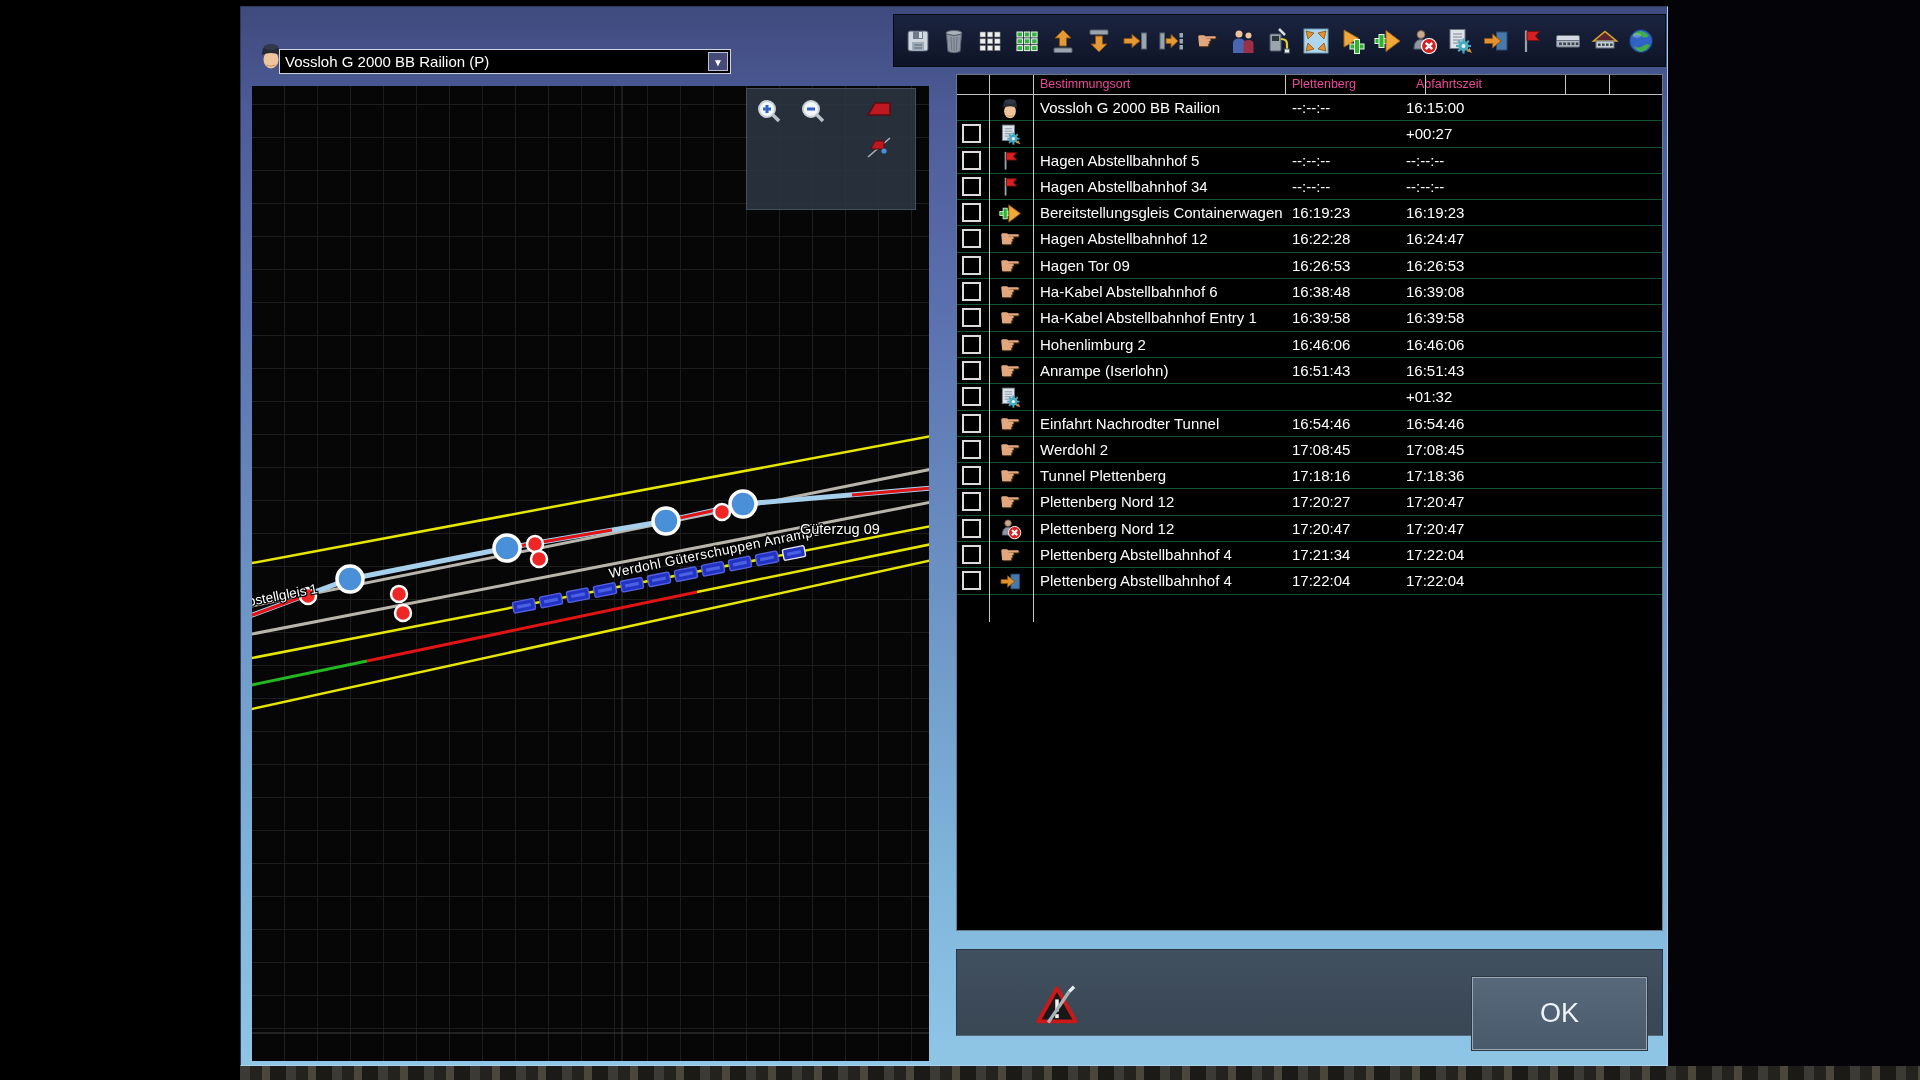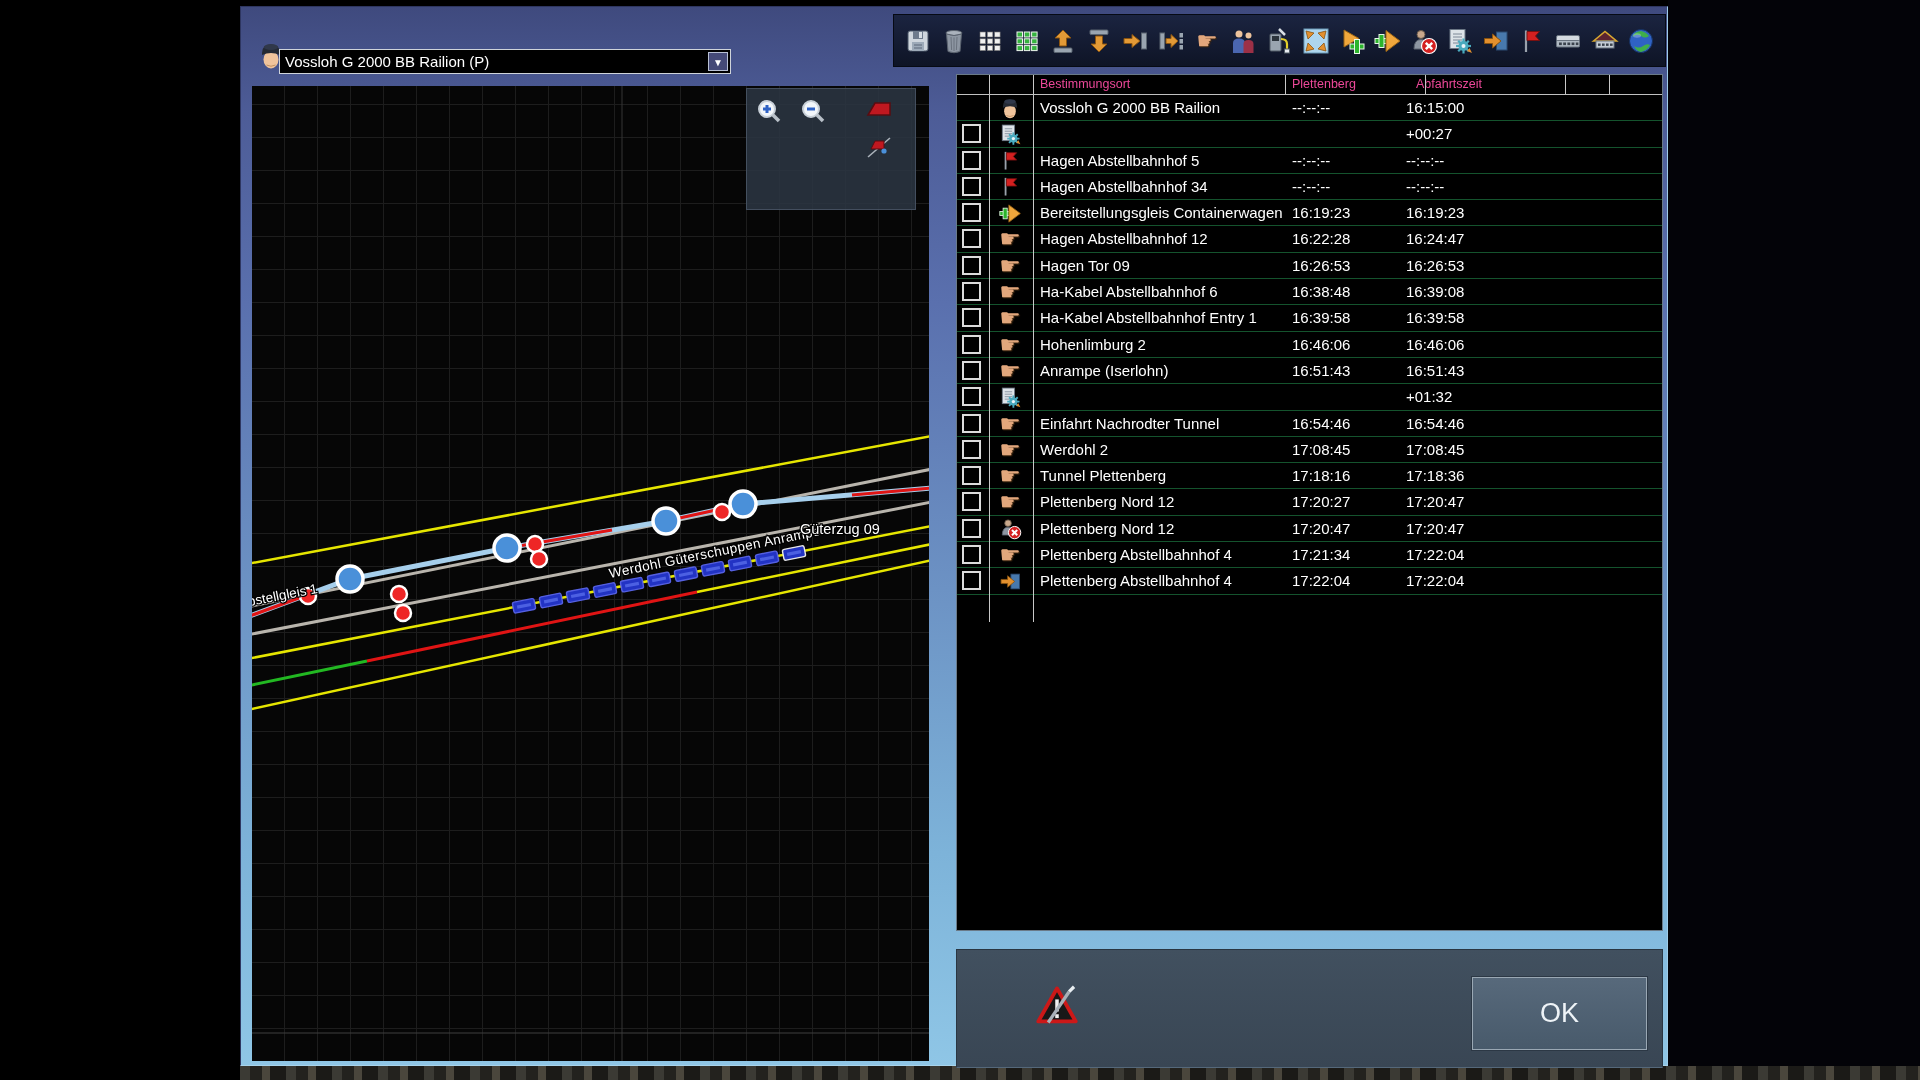--- a/index.html
+++ b/index.html
@@ -45,21 +45,21 @@
   .trow{position:relative;height:26.3px;border-bottom:1px solid #14532d;box-sizing:border-box;color:#fff;font-size:15px;}
   .c-check{position:absolute;left:5px;top:3px;width:20px;height:20px;}
   .cb{display:block;width:15px;height:15px;border:2px solid #dcdcdc;background:#000;}
   .c-icon{position:absolute;left:38px;top:0;width:30px;height:26px;display:flex;align-items:center;justify-content:center;}
   .ric{width:23px;height:23px;display:block;}
   .ric-tall{width:22px;height:25px;display:block;}
   .c-name{position:absolute;left:83px;top:4px;white-space:nowrap;}
   .c-arr{position:absolute;left:335px;top:4px;}
   .c-dep{position:absolute;left:449px;top:4px;}
   
-  .panel{position:absolute;left:715px;top:942px;width:707px;height:119px;
+  .panel{position:absolute;left:715px;top:942px;width:707px;height:87px;
     background:linear-gradient(180deg,#41505f,#394654);border:1px solid #2a3642;
     border-bottom-color:#55687a;box-sizing:border-box;padding-left:17px;}
   .warn{position:absolute;left:78px;top:34px;width:44px;height:44px;}
   .ok-btn{position:absolute;left:515px;top:27px;width:175px;height:73px;cursor:pointer;
     background:linear-gradient(180deg,#57697b,#485a6b);border:1px solid #9aa8b4;outline:1px solid #2c3845;
     color:#eef3f7;font-size:27px;display:flex;align-items:center;justify-content:center;box-sizing:border-box;}
   .sidebar-black-left{position:absolute;left:0;top:0;width:240px;height:1080px;background:#000;}
   .sidebar-black-right{position:absolute;left:1668px;top:0;width:252px;height:1066px;background:#030308;}
 </style>
 </head>

